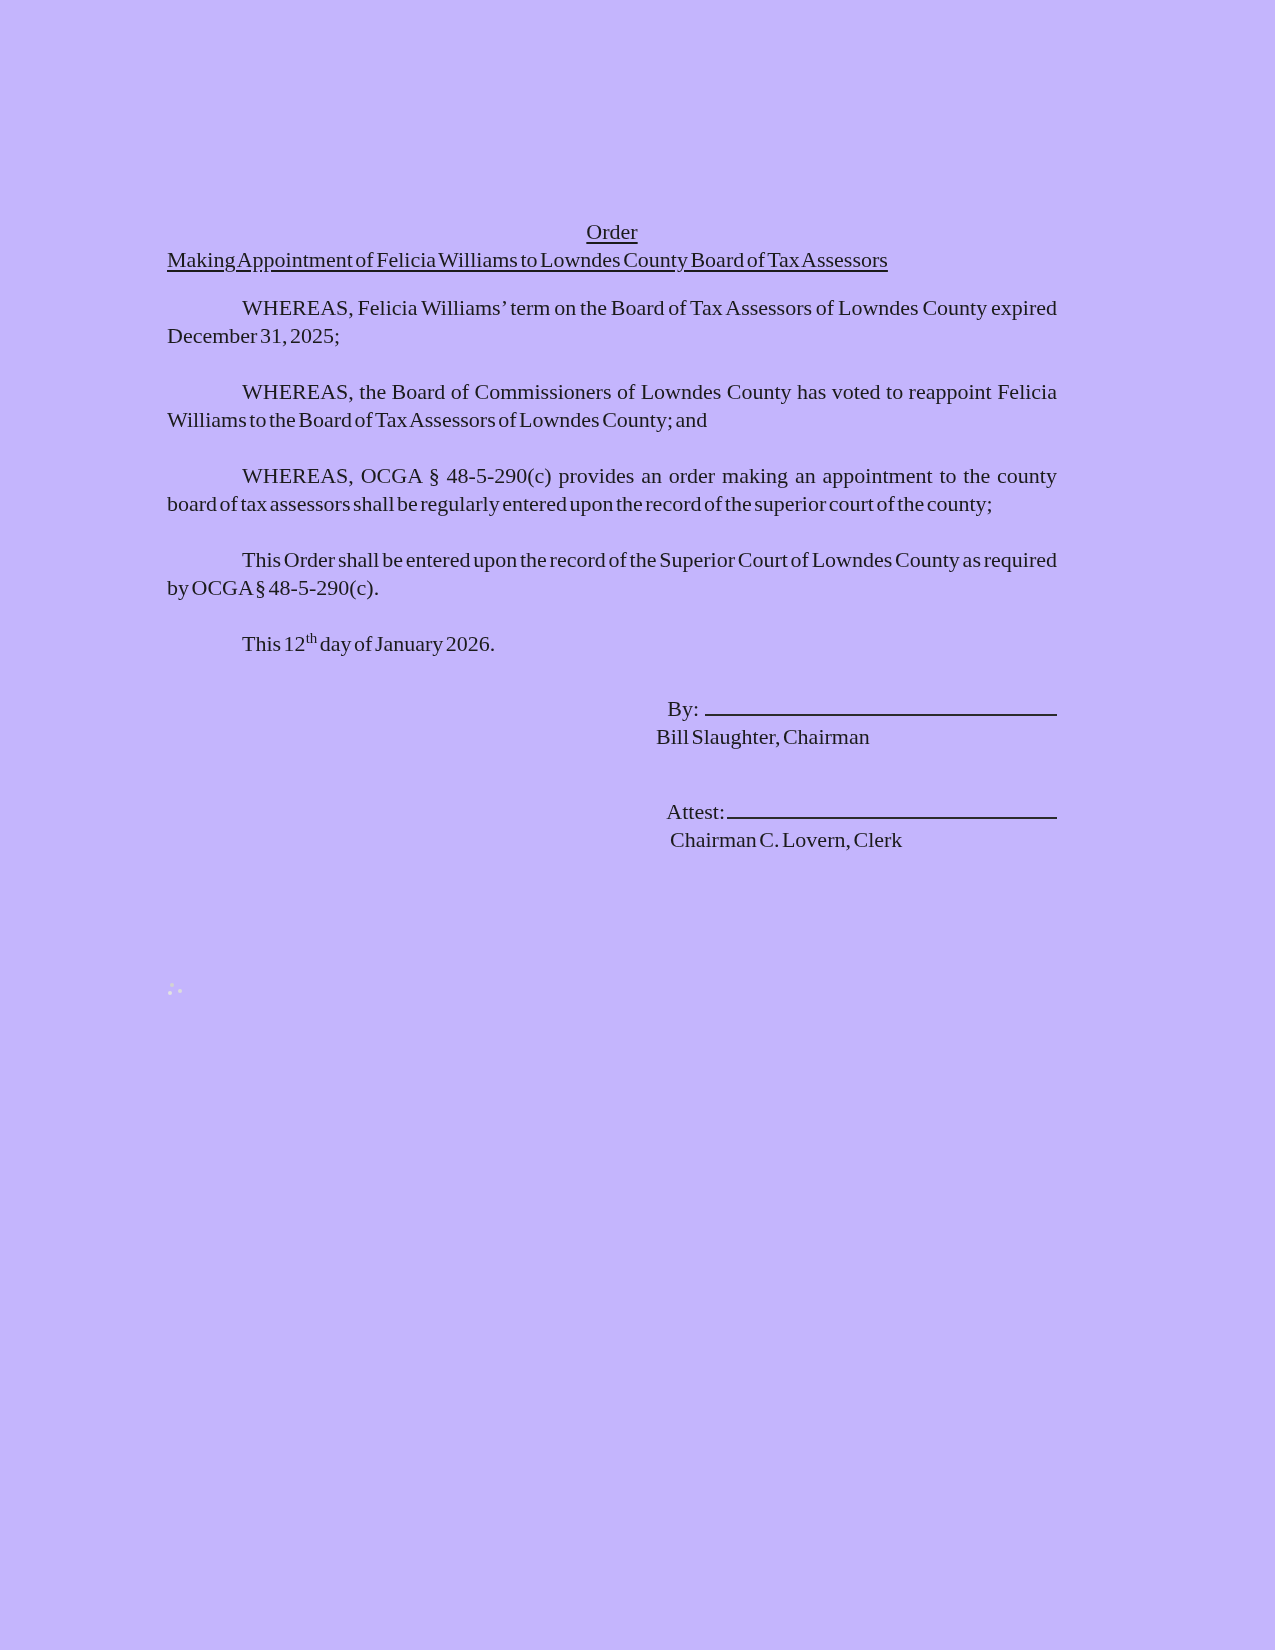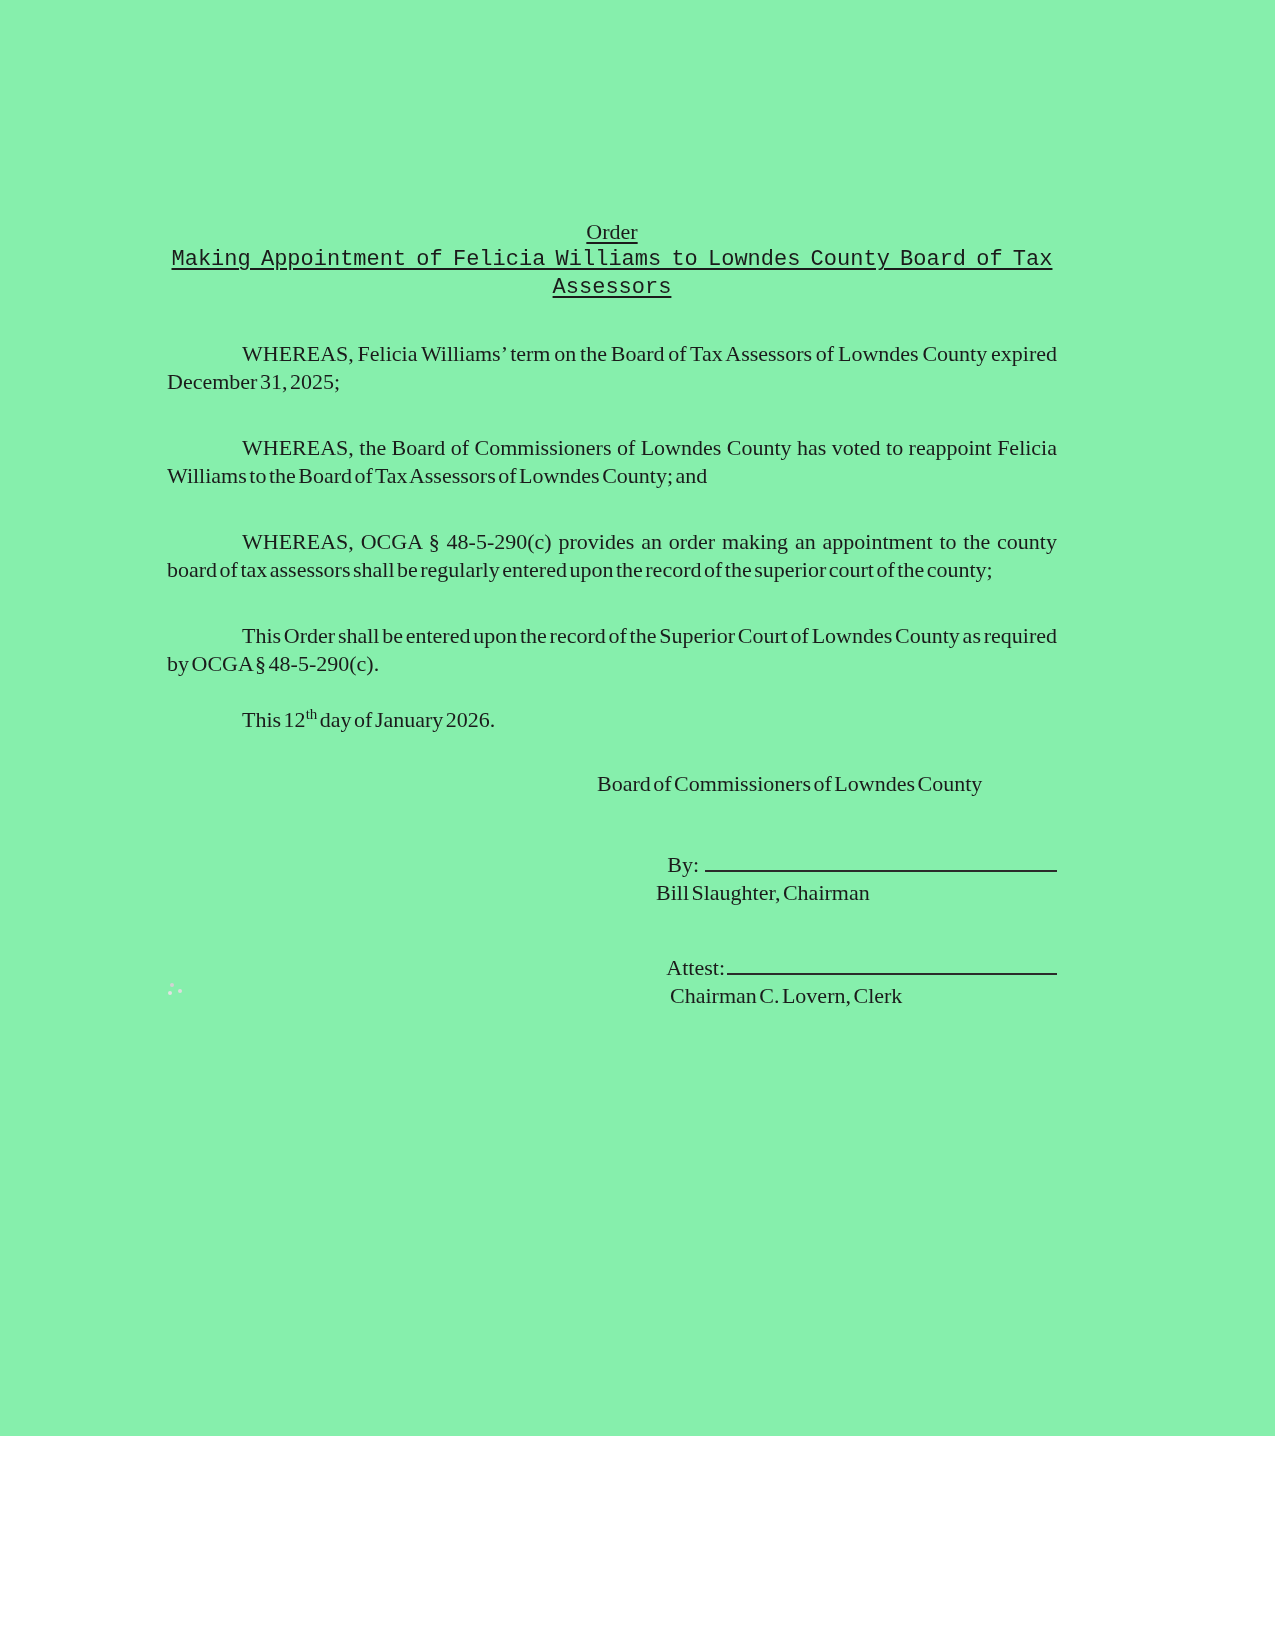--- a/index.html
+++ b/index.html
@@ -1,21 +1,21 @@
 <!DOCTYPE html>
 <html><head>
 <meta charset="utf-8">
 <style>
   * { margin: 0; padding: 0; box-sizing: border-box; }
   html, body { background: #ffffff; }
   .page {
     position: relative;
     width: 1275px;
-    height: 1436px;
-    background: #86efac;
+    height: 1650px;
+    background: #c4b5fd;
     font-family: "Liberation Serif", "DejaVu Serif", serif;
     color: #1b1b1b;
     overflow: hidden;
   }
   .content {
     position: absolute;
     left: 167px;
     top: 218px;
     width: 890px;
     font-size: 22px;
@@ -23,33 +23,31 @@
     word-spacing: -3px;
   }
   .doc-title {
     text-align: center;
     font-size: 22px;
     font-weight: normal;
     text-decoration: underline;
     text-underline-offset: 3px;
   }
   .doc-subtitle {
-    text-align: center;
+    text-align: left;
     font-size: 22px;
     font-weight: normal;
     text-decoration: underline;
     text-underline-offset: 3px;
     margin-bottom: 20px;
-    font-family: Liberation Mono, monospace;
   }
   .doc-para {
     text-align: justify;
     text-indent: 75px;
     margin-bottom: 28px;
-    margin-top: 38px;
   }
   .date-line {
     text-indent: 75px;
     margin-bottom: 0;
   }
   .sup-ord {
     vertical-align: super;
     font-size: 15px;
     line-height: 0;
     letter-spacing: 0;
@@ -98,21 +96,20 @@
 
     <p class="doc-para">WHEREAS, OCGA § 48-5-290(c) provides an order making an appointment to the county board of tax assessors shall be regularly entered upon the record of the superior court of the county;</p>
 
 
     <p class="doc-para">This Order shall be entered upon the record of the Superior Court of Lowndes County as required by OCGA § 48-5-290(c).</p>
 
     <p class="date-line"><span>This 12</span><span class="sup-ord">th</span><span> day of January 2026.</span></p>
 
     <div class="sig-block">
 
-      <div class="sig-org">Board of Commissioners of Lowndes County</div>
 
       <div class="sig-row"><span>By:</span><span class="sig-line by-line"></span></div>
 
       <div class="sig-name-by">Bill Slaughter, Chairman</div>
 
       <div class="sig-row"><span>Attest:</span><span class="sig-line attest-line"></span></div>
 
       <div class="sig-name-attest">Chairman C. Lovern, Clerk</div>
 
     </div>

